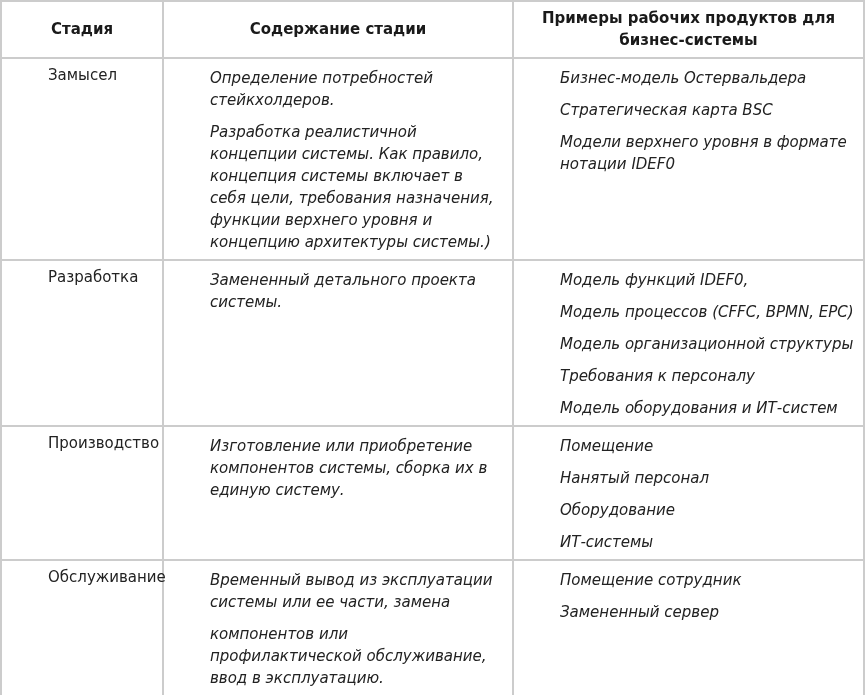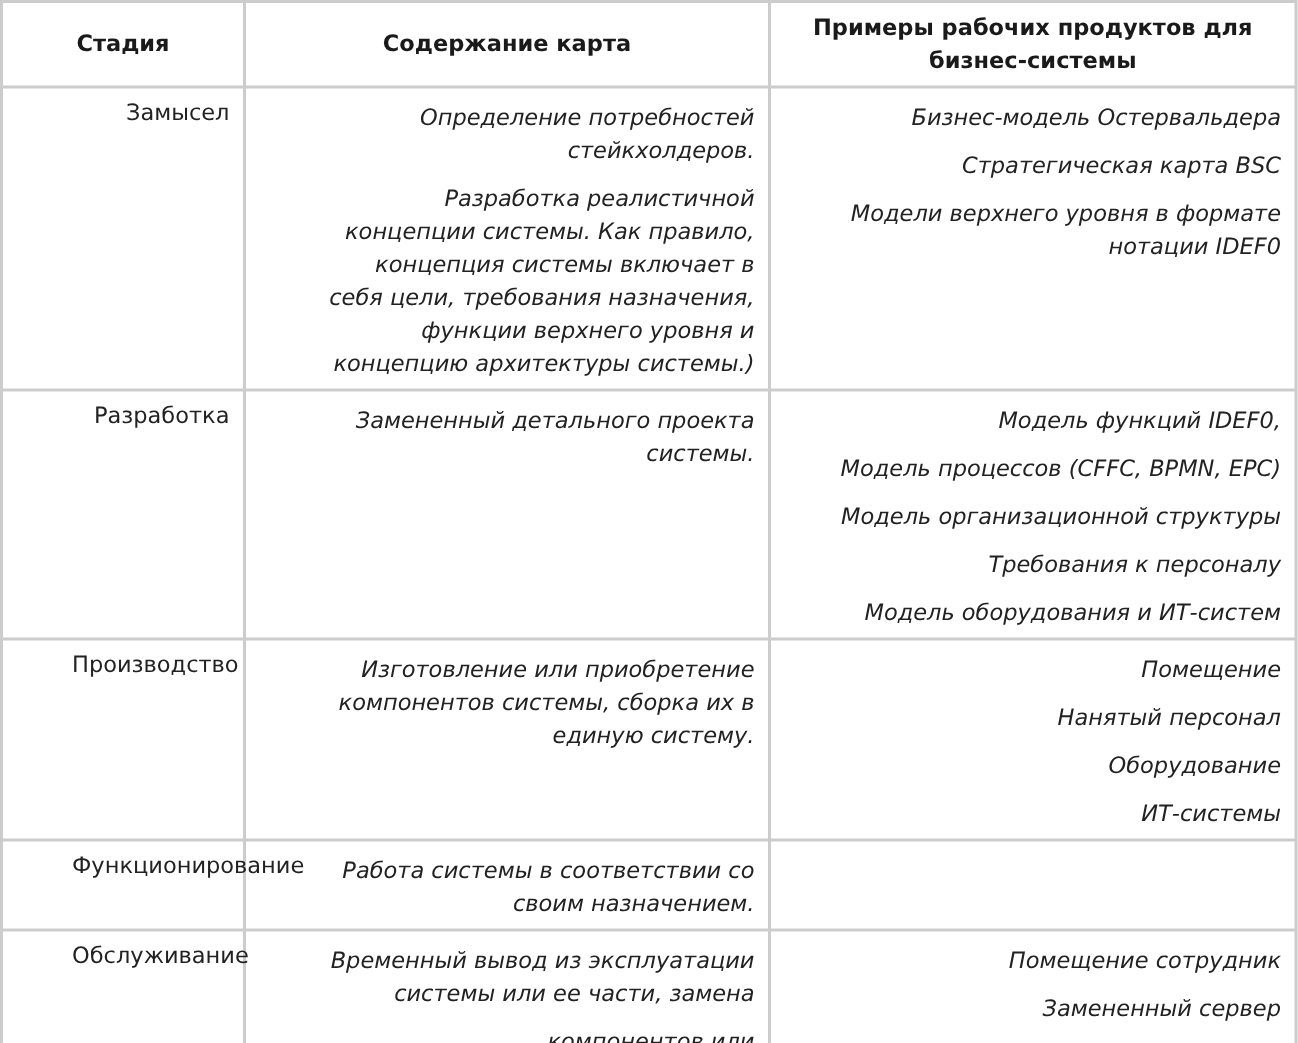--- a/index.html
+++ b/index.html
@@ -31,21 +31,21 @@
   }
   th {
     font-weight: bold;
     text-align: center;
     vertical-align: middle;
     height: 46px;
     color: #1a1a1a;
   }
   td {
     vertical-align: top;
-    text-align: right;
+    text-align: left;
     padding-left: 46px;
   }
   td p {
     margin: 3px 0 10px 0;
     font-style: italic;
   }
   td p:last-child {
     margin-bottom: 0;
   }
 </style>
@@ -54,21 +54,21 @@
 
 <table class="lifecycle">
   <colgroup>
     <col class="c1">
     <col class="c2">
     <col class="c3">
   </colgroup>
   <thead>
     <tr>
       <th>Стадия</th>
-      <th>Содержание карта</th>
+      <th>Содержание стадии</th>
       <th>Примеры рабочих продуктов для бизнес-системы</th>
     </tr>
   </thead>
   <tbody id="table-body">
       <tr style="height: 153px;">
         <td>Замысел</td>
         <td>
           <p>Определение потребностей стейкхолдеров.</p>
           <p>Разработка реалистичной концепции системы. Как правило, концепция системы включает в себя цели, требования назначения, функции верхнего уровня и концепцию  архитектуры системы.)</p>
         </td>
@@ -96,27 +96,20 @@
         <td>
           <p>Изготовление или приобретение компонентов системы, сборка их в единую систему.</p>
         </td>
         <td>
           <p>Помещение</p>
           <p>Нанятый персонал</p>
           <p>Оборудование</p>
           <p>ИТ-системы</p>
         </td>
       </tr>
-      <tr style="height: 47px;">
-        <td>Функционирование</td>
-        <td>
-          <p>Работа системы в соответствии со своим назначением.</p>
-        </td>
-        <td></td>
-      </tr>
       <tr style="height: 120px;">
         <td>Обслуживание</td>
         <td>
           <p>Временный вывод из эксплуатации системы или ее части, замена</p>
           <p>компонентов или профилактической обслуживание, ввод в эксплуатацию.</p>
         </td>
         <td>
           <p>Помещение сотрудник</p>
           <p>Замененный сервер</p>
         </td>

